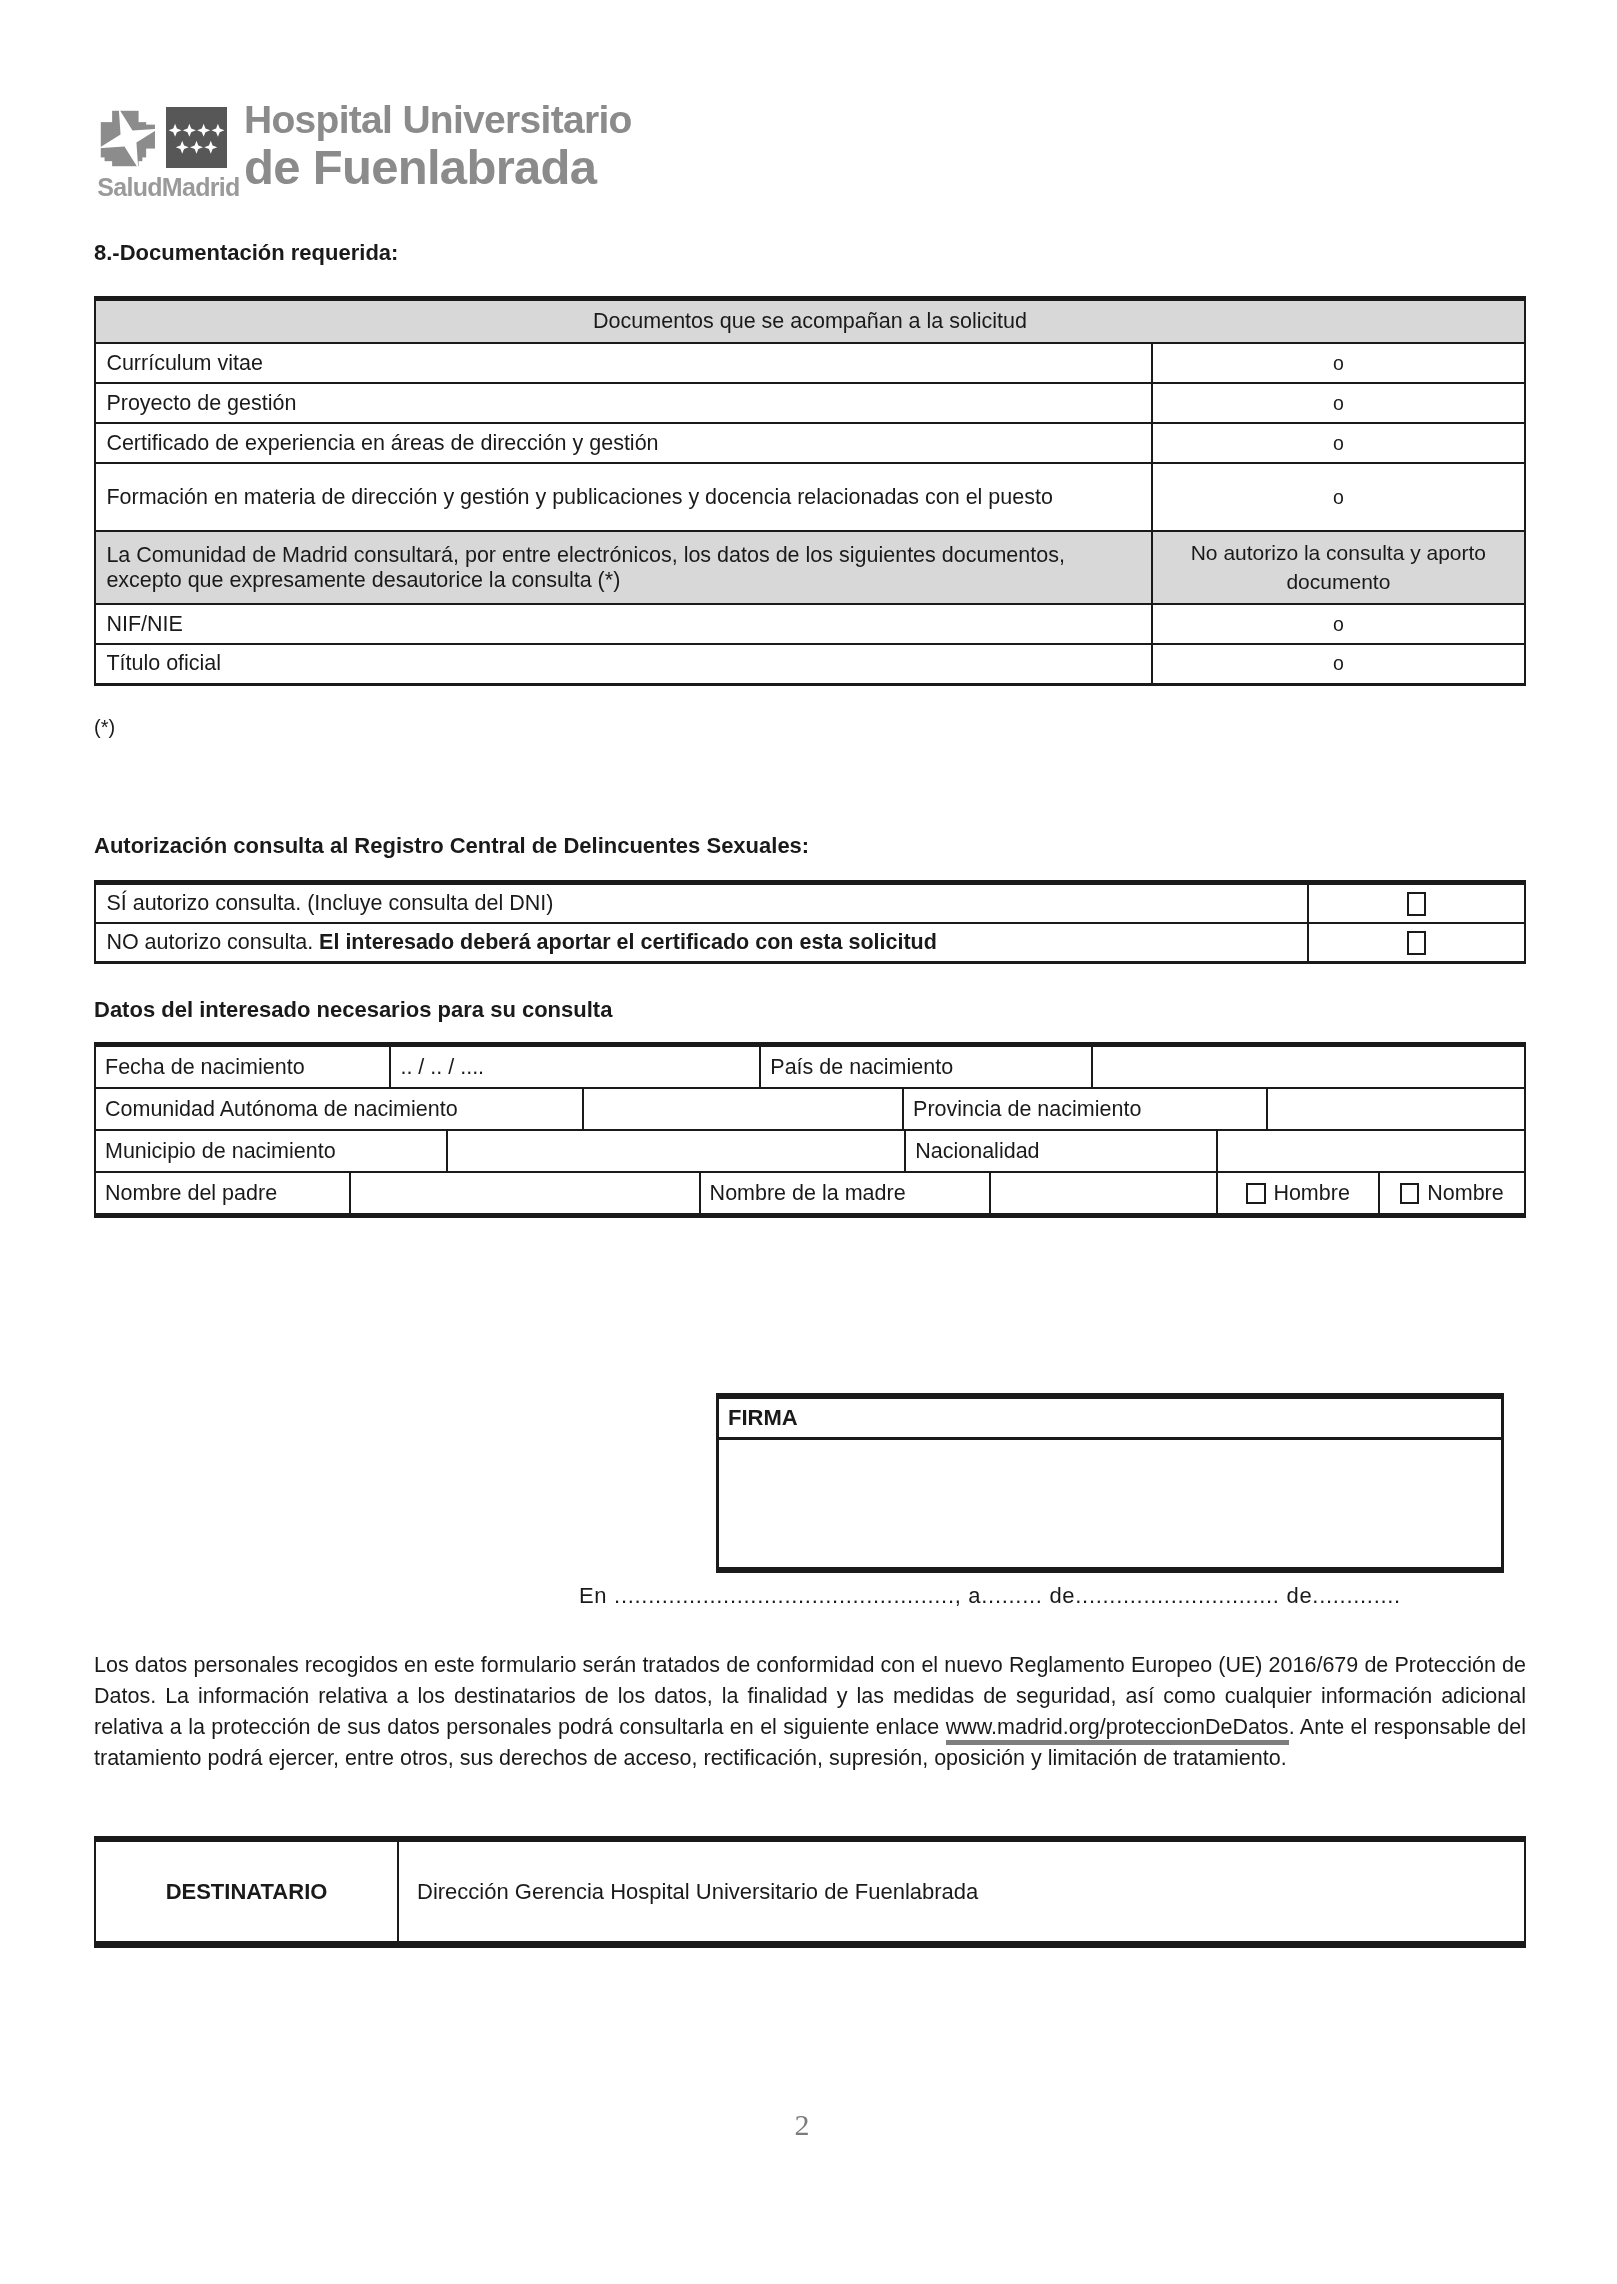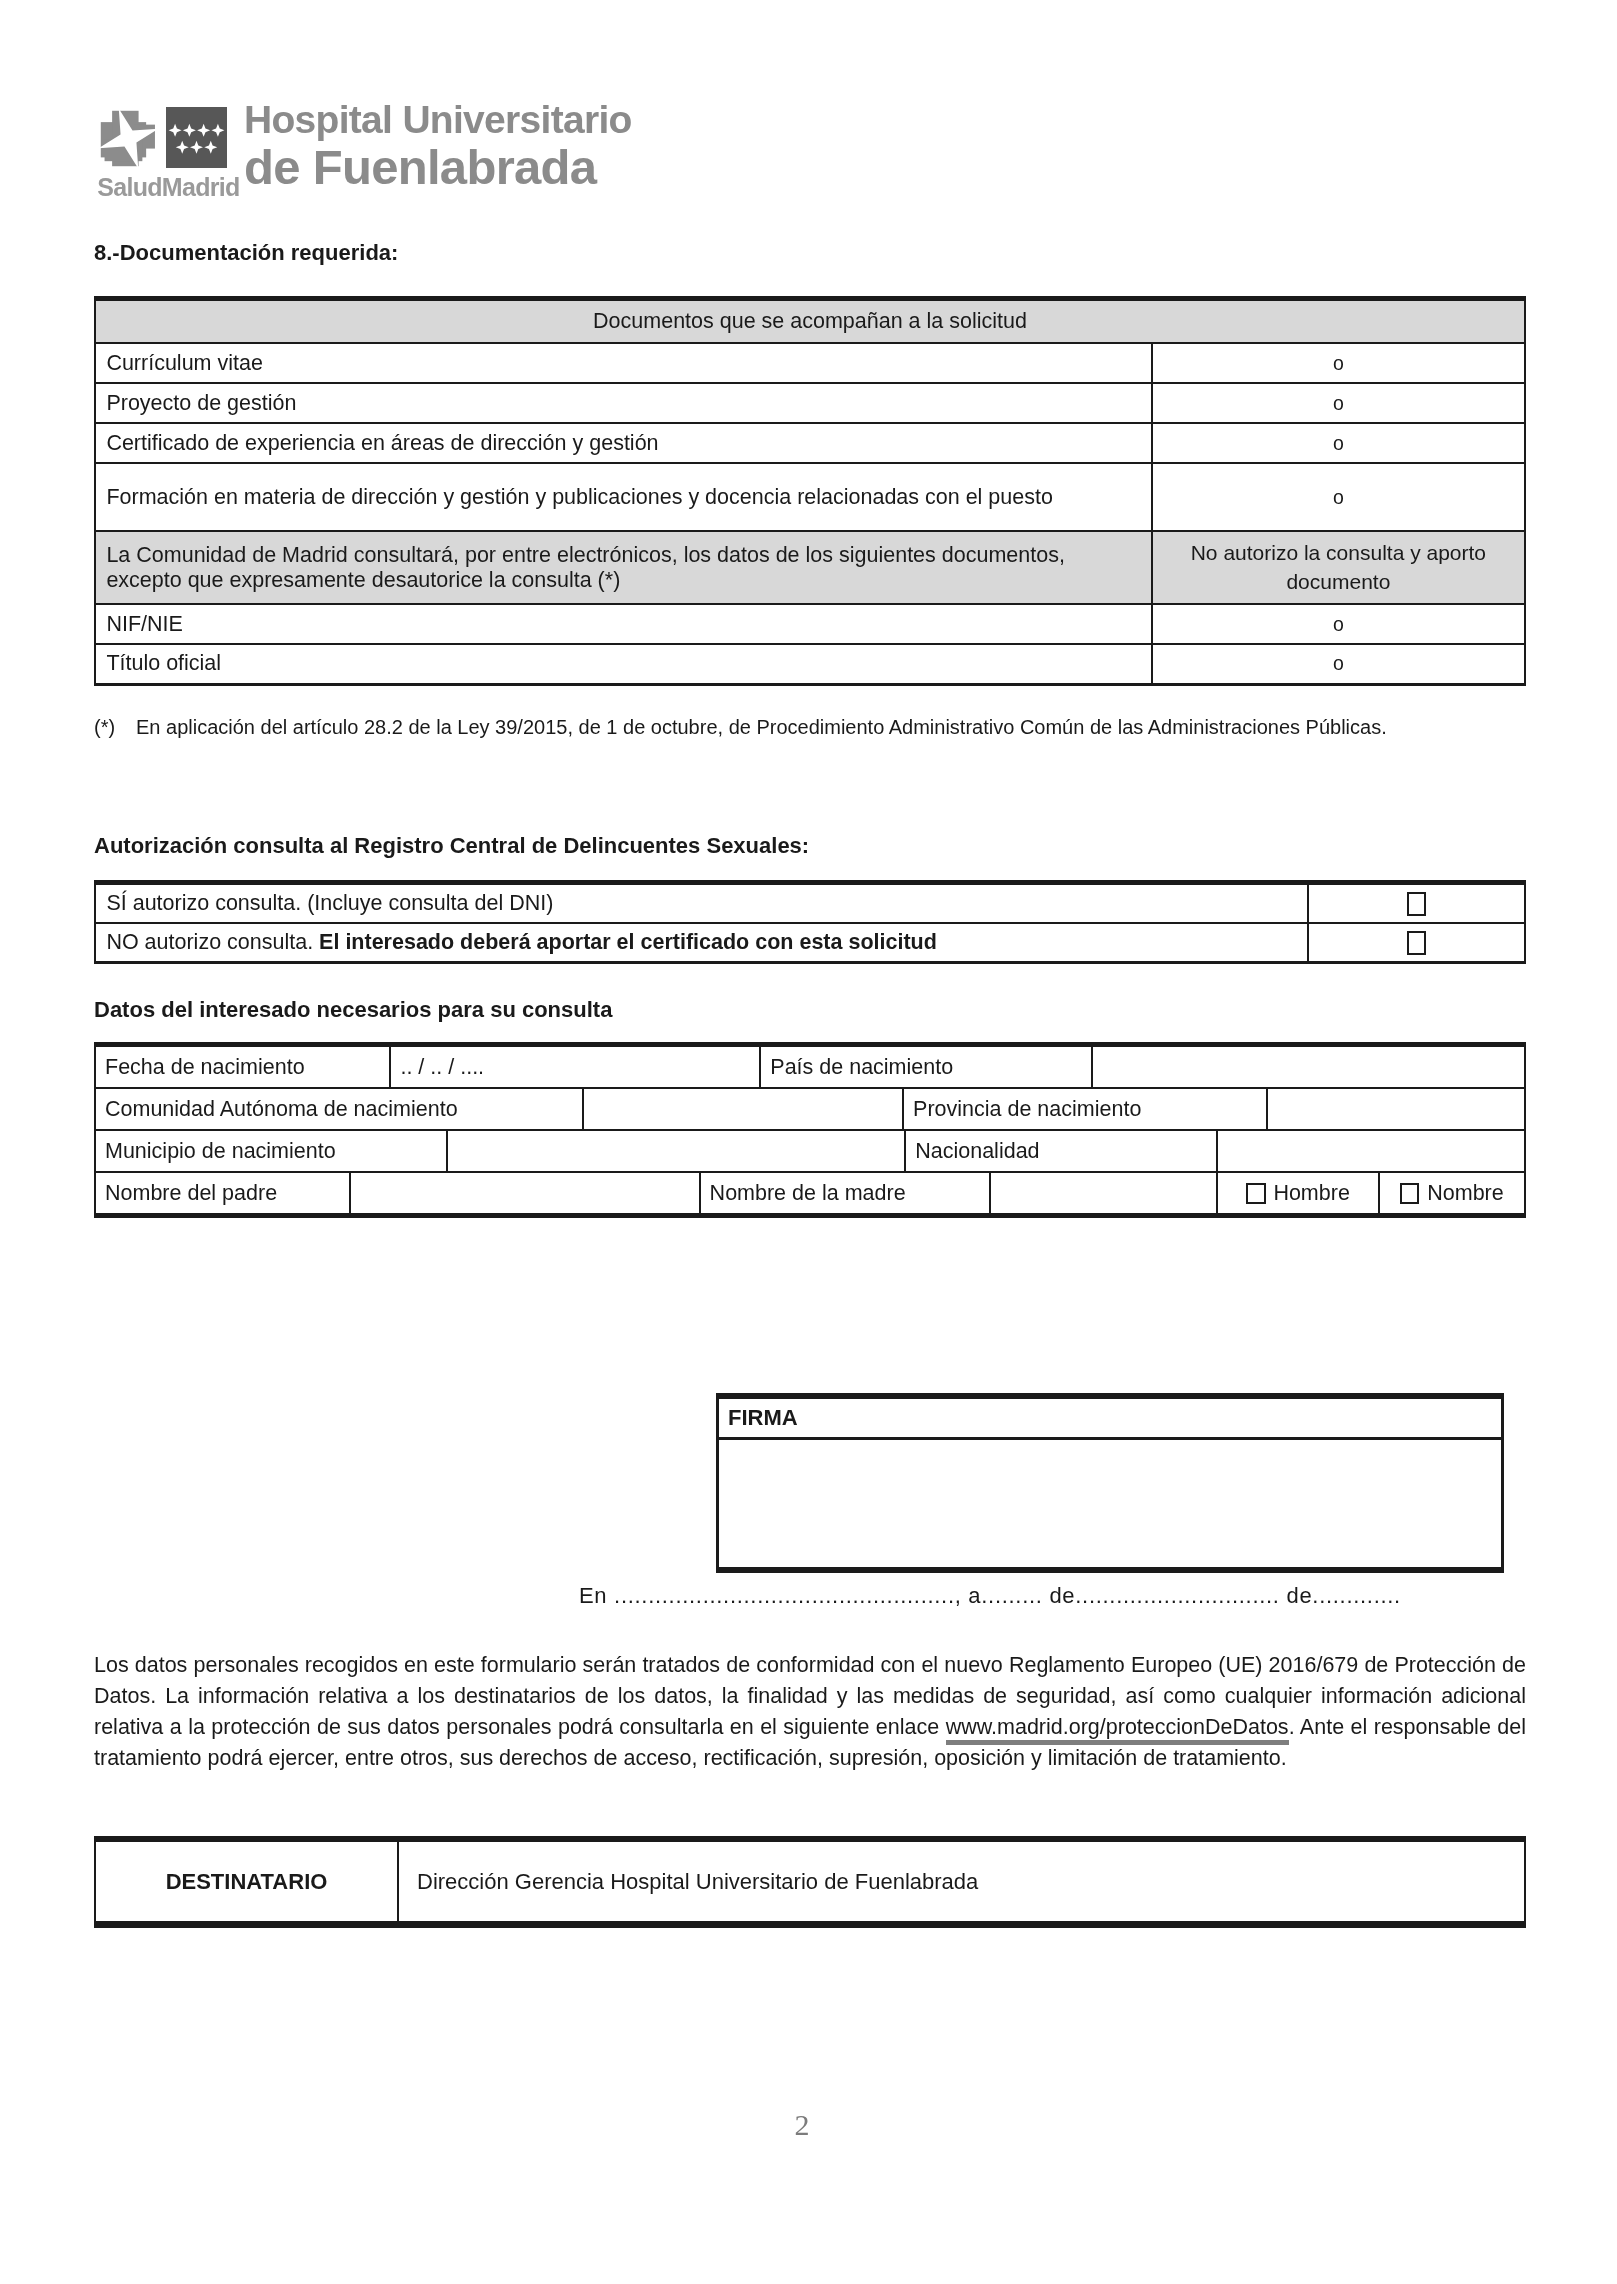--- a/index.html
+++ b/index.html
@@ -58,21 +58,21 @@
   .firma .fhd{height:38px;border-bottom:3.3px solid #1a1a1a;display:flex;align-items:center;padding-left:9px;font-weight:bold;font-size:22px;}
   .firma .fbody{height:100%;}
   .dateline{position:absolute;left:579px;top:1583px;font-size:22px;letter-spacing:0.7px;}
   
   .privacy{position:absolute;left:94px;top:1650px;width:1432px;font-size:21.5px;line-height:31px;text-align:justify;}
   .plink{border-bottom:5.2px solid #7e7e7e;padding-bottom:0.7px;}
   
   .footnote{position:absolute;left:94px;top:711px;width:1432px;font-size:20px;line-height:33px;text-align:justify;padding-left:42px;box-sizing:border-box;}
   .fnmark{position:absolute;left:0;top:0;}
   
-  .dest{position:absolute;left:94px;top:1836px;width:1432px;height:92px;border:2.6px solid #1a1a1a;border-top:6.5px solid #1a1a1a;border-bottom:7.8px solid #1a1a1a;box-sizing:border-box;display:flex;}
+  .dest{position:absolute;left:94px;top:1836px;width:1432px;height:112px;border:2.6px solid #1a1a1a;border-top:6.5px solid #1a1a1a;border-bottom:7.8px solid #1a1a1a;box-sizing:border-box;display:flex;}
   .dest .dl{width:303px;border-right:2.6px solid #1a1a1a;display:flex;align-items:center;justify-content:center;font-weight:bold;font-size:22px;box-sizing:border-box;}
   .dest .dv{flex:1;display:flex;align-items:center;padding-left:18px;font-size:22px;}
   
   .pnum{position:absolute;left:0;right:13px;top:2108px;text-align:center;font-family:"Liberation Serif","DejaVu Serif",serif;color:#7c7c7c;font-size:30px;}
 </style>
 </head>
 <body>
 
 <div class="page">
 
@@ -142,21 +142,20 @@
     </tr>
     <tr class="single">
       <td class="lbl">Título oficial</td>
       <td class="mark">o</td>
     </tr>
   </tbody>
     </table>
 
   <div class="footnote">
     <span class="fnmark">(*)</span>
-    <span>En aplicación del artículo 28.2 de la Ley 39/2015, de 1 de octubre, de Procedimiento Administrativo Común de las Administraciones Públicas.</span>
   </div>
 
   <div class="hdg" id="hdgAuth">Autorización consulta al Registro Central de Delincuentes Sexuales:</div>
 
   <table class="t2">
     <colgroup>
         <col style="width:84.8%">
         <col style="width:15.2%">
       </colgroup>
     <tbody>

